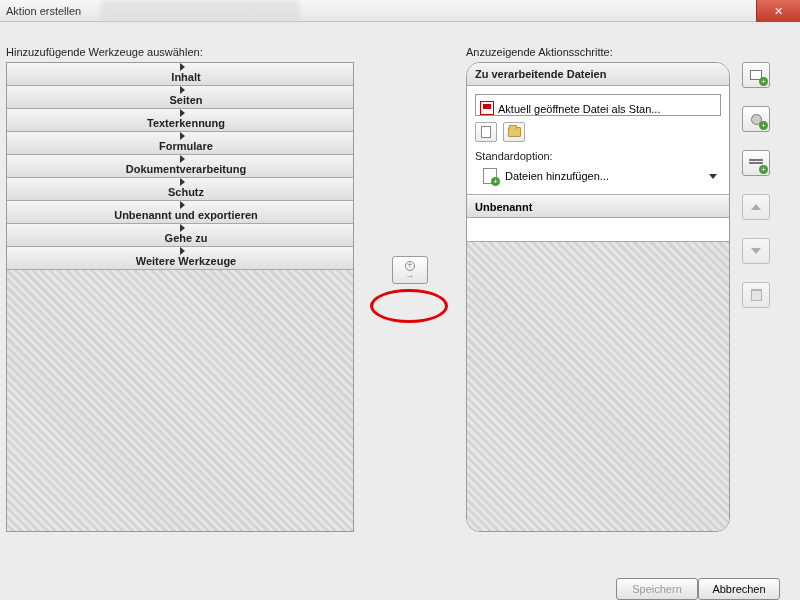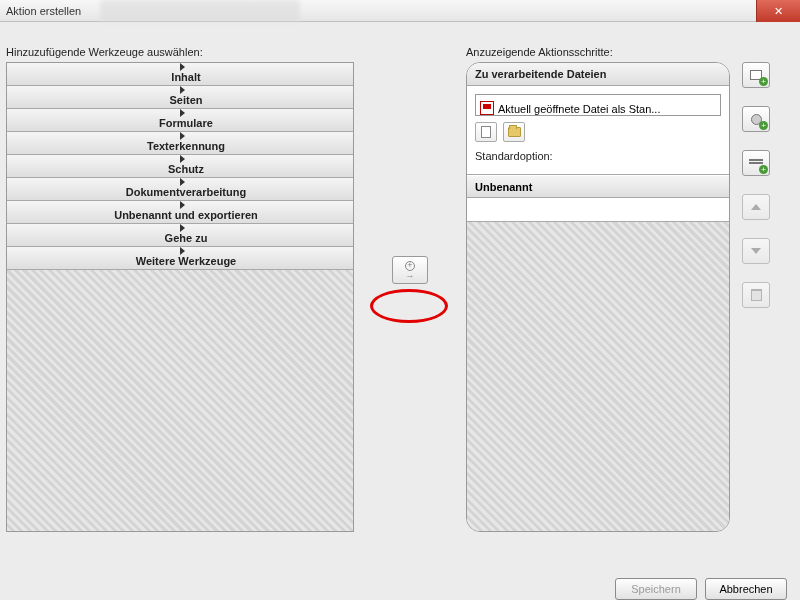--- a/index.html
+++ b/index.html
@@ -61,21 +61,21 @@
 
 
 .side-btn { width: 28px; height: 26px; border: 1px solid #999; background: linear-gradient(#fff,#e8e8e8); border-radius: 3px; margin-bottom: 18px; display:flex; align-items:center; justify-content:center; cursor:pointer; color:#555; position:relative; }
 .side-btn.disabled { opacity: 0.55; cursor: default; }
 .badge-plus { position:absolute; bottom:1px; right:1px; width:9px; height:9px; background:#4a9a3a; border-radius:50%; color:#fff; font-size:8px; line-height:9px; text-align:center; }
 .tri-up { width:0;height:0;border-left:5px solid transparent;border-right:5px solid transparent;border-bottom:6px solid #777; }
 .tri-down { width:0;height:0;border-left:5px solid transparent;border-right:5px solid transparent;border-top:6px solid #777; }
 .trash { width:11px;height:12px;border:1px solid #888;border-top:2px solid #888;background:#ddd; }
 
 
-.bottom { position: absolute; bottom: 0; right: 13px; display: flex; gap: 8px; }
+.bottom { position: absolute; bottom: 0; right: 20px; display: flex; }
 .btn { min-width: 82px; height: 22px; border: 1px solid #8a8a8a; background: linear-gradient(#fefefe,#e2e2e2); border-radius: 3px; display:flex; align-items:center; justify-content:center; cursor:pointer; padding: 0 10px; }
 .btn.disabled { color:#999; cursor:default; }
 </style>
 </head>
 <body>
 
 <div class="titlebar">
   <span class="title">Aktion erstellen</span>
   <div class="blur"></div>
   <div class="close">
@@ -92,33 +92,33 @@
         <div class="cat">
             <span class="arrow"></span>
             <span class="lbl">Inhalt</span>
           </div>
         <div class="cat">
             <span class="arrow"></span>
             <span class="lbl">Seiten</span>
           </div>
         <div class="cat">
             <span class="arrow"></span>
+            <span class="lbl">Texterkennung</span>
+          </div>
+        <div class="cat">
+            <span class="arrow"></span>
             <span class="lbl">Formulare</span>
           </div>
         <div class="cat">
             <span class="arrow"></span>
-            <span class="lbl">Texterkennung</span>
+            <span class="lbl">Dokumentverarbeitung</span>
           </div>
         <div class="cat">
             <span class="arrow"></span>
             <span class="lbl">Schutz</span>
-          </div>
-        <div class="cat">
-            <span class="arrow"></span>
-            <span class="lbl">Dokumentverarbeitung</span>
           </div>
         <div class="cat">
             <span class="arrow"></span>
             <span class="lbl">Unbenannt und exportieren</span>
           </div>
         <div class="cat">
             <span class="arrow"></span>
             <span class="lbl">Gehe zu</span>
           </div>
         <div class="cat">
@@ -148,20 +148,25 @@
           </div>
           <div class="icon-row">
             <div class="mini-btn">
                 <span class="doc-icon"></span>
               </div>
             <div class="mini-btn">
                 <span class="folder-icon"></span>
               </div>
           </div>
           <div class="std-label">Standardoption:</div>
+          <div class="std-row">
+            <span class="file-plus"></span>
+            <span>Dateien hinzufügen...</span>
+            <span class="drop-tri"></span>
+          </div>
         </div>
         <div class="unnamed-head">Unbenannt</div>
         <div class="unnamed-row"></div>
         <div class="hatch"></div>
       </div>
     </div>
 
     <div class="col-side">
       <div style="height:34px;"></div>
       <div class="side-btn">

